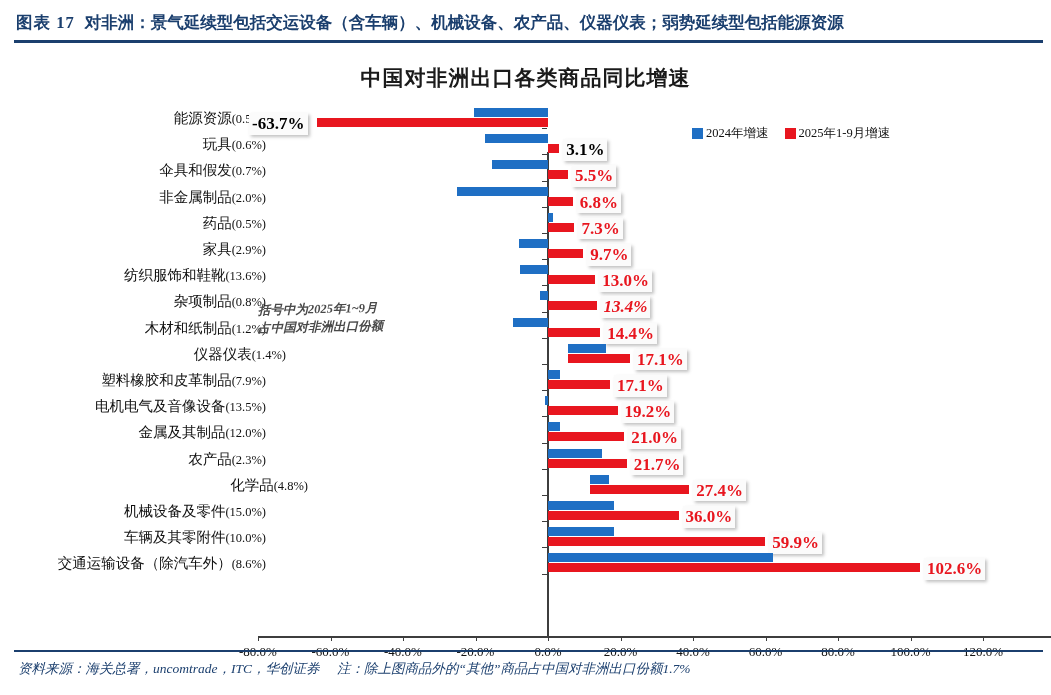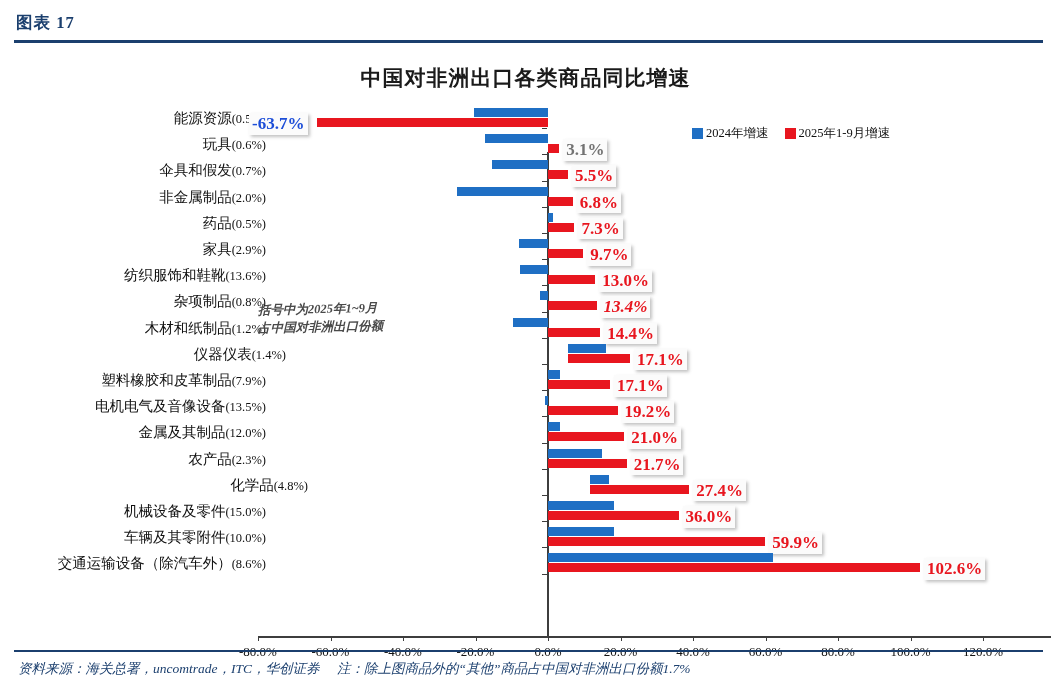--- a/index.html
+++ b/index.html
@@ -199,20 +199,21 @@
   }
   #footer .f-note { margin-left: 14px; }
 </style>
 </head>
 <body>
 
 <div id="page">
 
   <div id="header">
     <span class="h-no">图表 17</span>
+    <span class="h-title">对非洲：景气延续型包括交运设备（含车辆）、机械设备、农产品、仪器仪表；弱势延续型包括能源资源</span>
   </div>
   <div id="header-rule" style="background: rgb(27, 63, 110);"></div>
 
   <div id="chart-area">
 
     <div id="chart-title">中国对非洲出口各类商品同比增速</div>
 
     <div id="legend">
       <div class="legend-item">
         <span class="legend-swatch" style="background: rgb(31, 111, 196);"></span>
@@ -246,28 +247,28 @@
         <div class="xtick" style="left: 838px;"></div>
         <div class="xtick-label" style="left: 838px;">80.0%</div>
         <div class="xtick" style="left: 910.5px;"></div>
         <div class="xtick-label" style="left: 910.5px;">100.0%</div>
         <div class="xtick" style="left: 983px;"></div>
         <div class="xtick-label" style="left: 983px;">120.0%</div>
         <div class="row" style="top: 57px;">
           <div class="cat-label"><span>能源资源</span><span class="pct">(0.5%)</span></div>
           <div class="bar blue" style="background: rgb(31, 111, 196); left: 473.688px; width: 74.3125px;"></div>
           <div class="bar red" style="background: rgb(232, 22, 31); left: 317.087px; width: 230.912px;"></div>
-          <div class="dlabel" style="color: #1d4ed8; left: 249.087px; text-align: right;">-63.7%</div>
+          <div class="dlabel" style="color: #000000; left: 249.087px; text-align: right;">-63.7%</div>
         </div>
         <div class="ytick" style="left: 542px; top: 80.2px;"></div>
         <div class="row" style="top: 83.2px;">
           <div class="cat-label"><span>玩具</span><span class="pct">(0.6%)</span></div>
           <div class="bar blue" style="background: rgb(31, 111, 196); left: 484.925px; width: 63.075px;"></div>
           <div class="bar red" style="background: rgb(232, 22, 31); left: 548px; width: 11.2375px;"></div>
-          <div class="dlabel" style="color: #737373; left: 563.237px;">3.1%</div>
+          <div class="dlabel" style="color: #000000; left: 563.237px;">3.1%</div>
         </div>
         <div class="ytick" style="left: 542px; top: 106.4px;"></div>
         <div class="row" style="top: 109.4px;">
           <div class="cat-label"><span>伞具和假发</span><span class="pct">(0.7%)</span></div>
           <div class="bar blue" style="background: rgb(31, 111, 196); left: 491.812px; width: 56.1875px;"></div>
           <div class="bar red" style="background: rgb(232, 22, 31); left: 548px; width: 19.9375px;"></div>
           <div class="dlabel" style="color: rgb(232, 22, 31); left: 571.938px;">5.5%</div>
         </div>
         <div class="ytick" style="left: 542px; top: 132.6px;"></div>
         <div class="row" style="top: 135.6px;">

